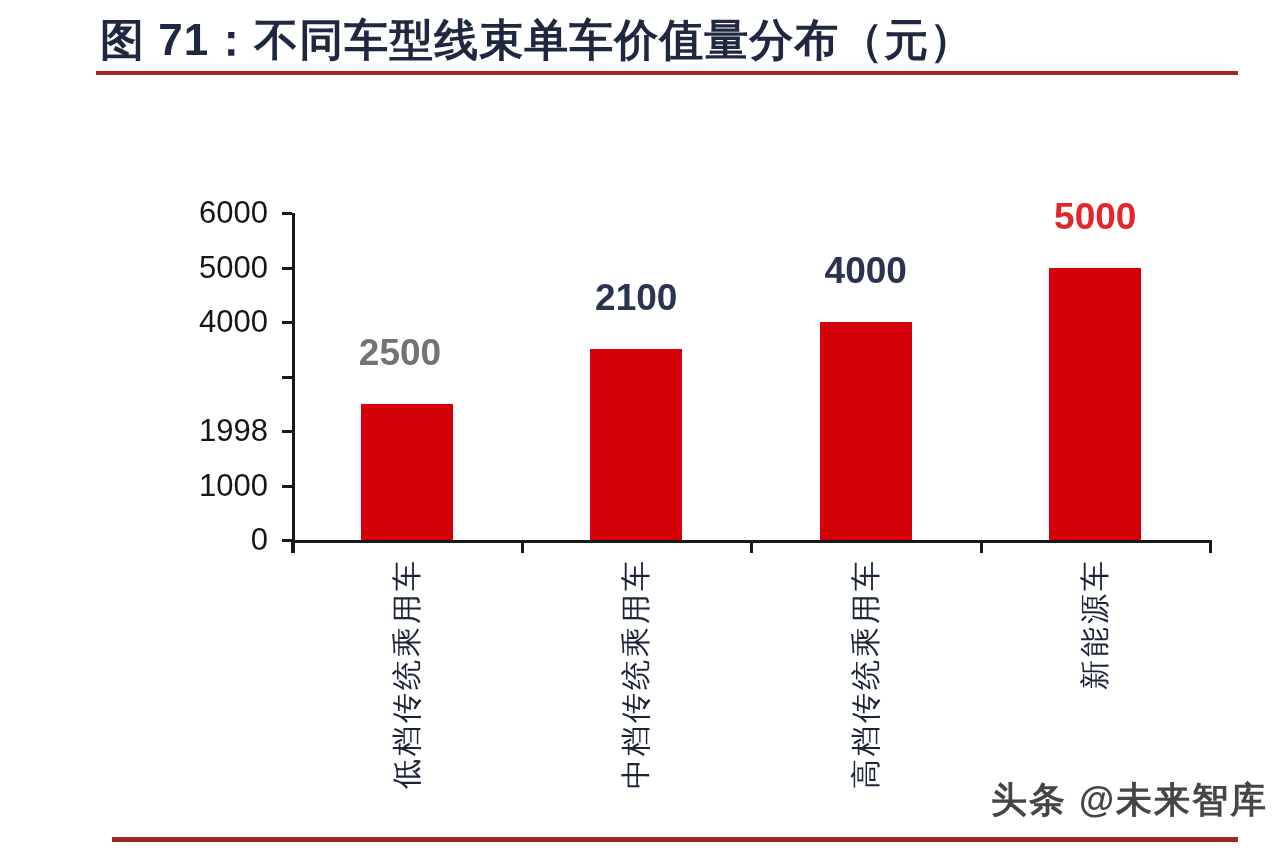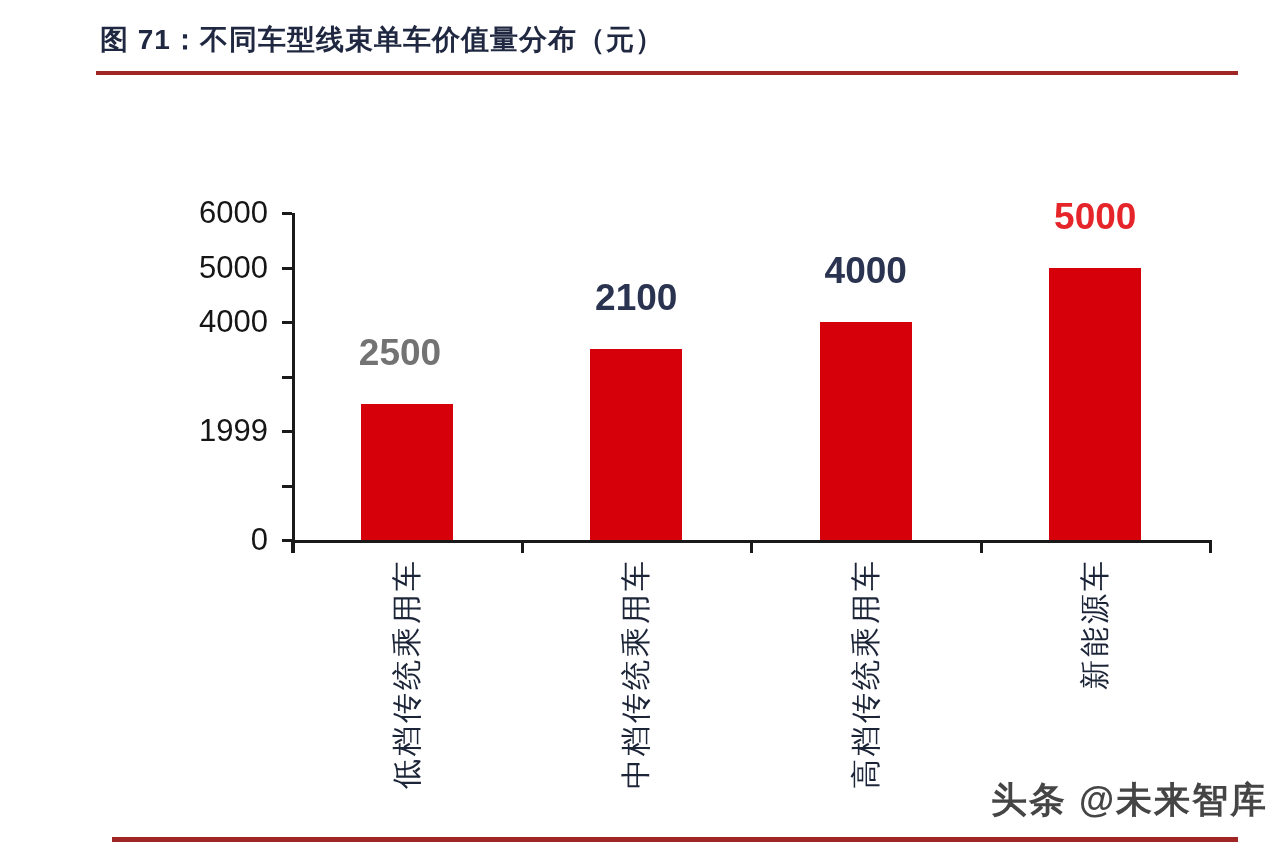--- a/index.html
+++ b/index.html
@@ -11,21 +11,21 @@
     height: 850px;
     position: relative;
     background: #ffffff;
     font-family: "Liberation Sans", "DejaVu Sans", sans-serif;
     overflow: hidden;
   }
   .figure-title {
     position: absolute;
     left: 100px;
     top: 16px;
-    font-size: 28px;
+    font-size: 44px;
     font-weight: bold;
     letter-spacing: 1px;
     line-height: 48px;
     white-space: nowrap;
   }
   .title-rule {
     position: absolute;
     left: 96px;
     top: 71px;
     width: 1142px;
@@ -87,22 +87,23 @@
 
 <div class="page">
   <div class="figure-title" style="color: rgb(31, 40, 64);">图 71：不同车型线束单车价值量分布（元）</div>
   <div class="title-rule" style="background: rgb(160, 37, 37);"></div>
   <div id="chart" class="chart">
       <div style="left: 292px; top: 213px; width: 3px; height: 340px; background: rgb(26, 26, 26);"></div>
       <div style="left: 292px; top: 540px; width: 918px; height: 3px; background: rgb(26, 26, 26);"></div>
       <div style="left: 282px; top: 539px; width: 10px; height: 3px; background: rgb(26, 26, 26);"></div>
       <div class="y-tick-label" style="left: 108px; top: 520px; width: 160px; color: rgb(22, 22, 22);">0</div>
       <div style="left: 282px; top: 484.5px; width: 10px; height: 3px; background: rgb(26, 26, 26);"></div>
+      <div class="y-tick-label" style="left: 108px; top: 465.5px; width: 160px; color: rgb(22, 22, 22);">1000</div>
       <div style="left: 282px; top: 430px; width: 10px; height: 3px; background: rgb(26, 26, 26);"></div>
-      <div class="y-tick-label" style="left: 108px; top: 411px; width: 160px; color: rgb(22, 22, 22);">1999</div>
+      <div class="y-tick-label" style="left: 108px; top: 411px; width: 160px; color: rgb(22, 22, 22);">1998</div>
       <div style="left: 282px; top: 375.5px; width: 10px; height: 3px; background: rgb(26, 26, 26);"></div>
       <div style="left: 282px; top: 321px; width: 10px; height: 3px; background: rgb(26, 26, 26);"></div>
       <div class="y-tick-label" style="left: 108px; top: 302px; width: 160px; color: rgb(22, 22, 22);">4000</div>
       <div style="left: 282px; top: 266.5px; width: 10px; height: 3px; background: rgb(26, 26, 26);"></div>
       <div class="y-tick-label" style="left: 108px; top: 247.5px; width: 160px; color: rgb(22, 22, 22);">5000</div>
       <div style="left: 282px; top: 212px; width: 10px; height: 3px; background: rgb(26, 26, 26);"></div>
       <div class="y-tick-label" style="left: 108px; top: 193px; width: 160px; color: rgb(22, 22, 22);">6000</div>
       <div style="left: 291px; top: 540px; width: 3px; height: 13px; background: rgb(26, 26, 26);"></div>
       <div style="left: 520.5px; top: 540px; width: 3px; height: 13px; background: rgb(26, 26, 26);"></div>
       <div style="left: 750px; top: 540px; width: 3px; height: 13px; background: rgb(26, 26, 26);"></div>

